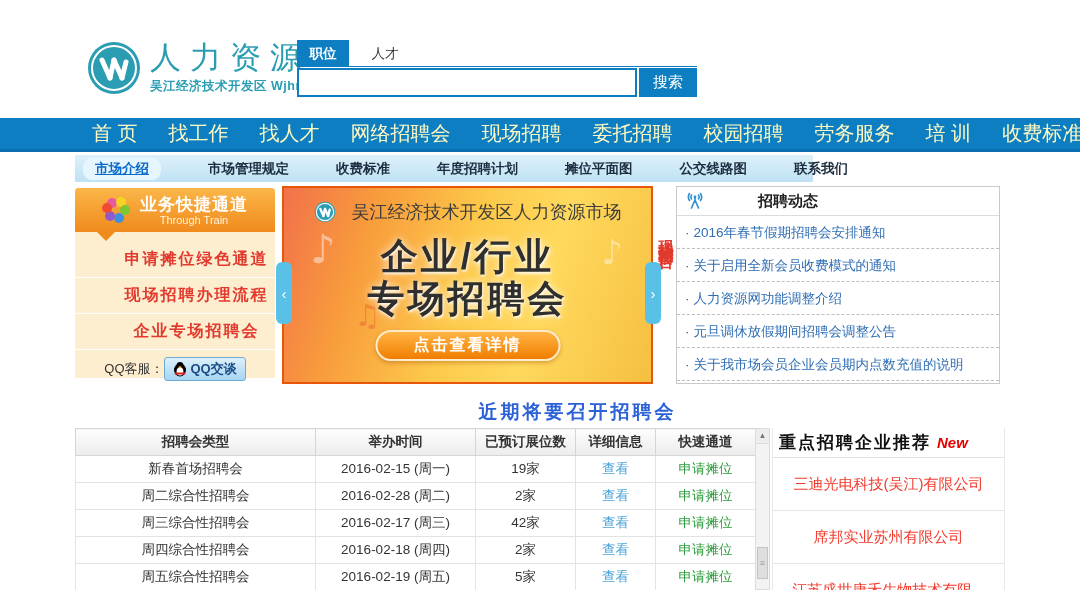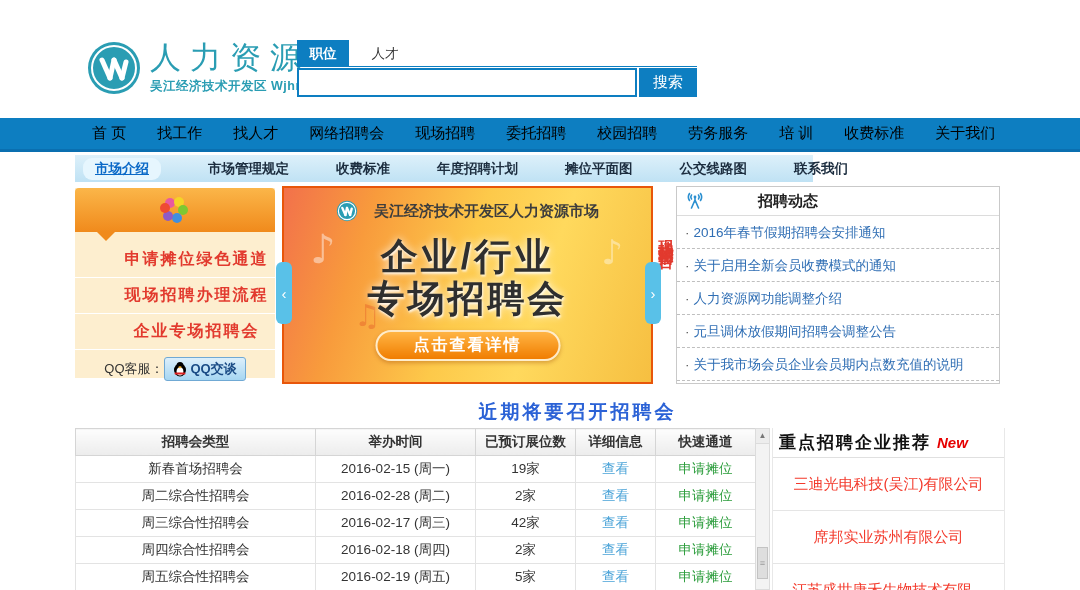--- a/index.html
+++ b/index.html
@@ -18,21 +18,21 @@
   .search-tabs { display:flex; border-bottom:1px solid #0d7ec1; height:27px; }
   .search-tab { width:52px; text-align:center; line-height:27px; font-size:13.5px; cursor:pointer; }
   .search-tab.active { background:#0d7ec1; color:#fff; font-weight:bold; }
   .search-tab.plain { color:#333; margin-left:10px; }
   .search-row { display:flex; margin-top:1px; }
   .search-input { width:340px; height:29px; border:2px solid #0d7ec1; outline:none; font-size:14px; padding:0 6px; }
   .search-btn { width:58px; height:29px; margin-left:2px; background:#0d7ec1; color:#fff; border:none; font-size:15px; cursor:pointer; font-family:inherit; }
 
   
   .main-nav { position:absolute; left:0; top:118px; width:1080px; height:34px; background:#0d7ec1; border-bottom:3px solid #0a6fb0; display:flex; align-items:center; padding-left:92px; gap:31px; }
-  .main-nav .nav-item { color:#000000; font-size:15px; cursor:pointer; white-space:nowrap; }
+  .main-nav .nav-item { color:#fef9c3; font-size:20px; cursor:pointer; white-space:nowrap; }
 
   
   .sub-nav { position:absolute; left:75px; top:155px; width:738px; height:27px; background:linear-gradient(#ddf0fa,#bfe2f4); display:flex; align-items:center; padding-left:8px; gap:47px; }
   .sub-nav .sub-item { font-size:13.5px; font-weight:bold; color:#1c2d3f; cursor:pointer; white-space:nowrap; }
   .sub-nav .sub-item.active { background:#e6f6fe; border-radius:9px; padding:2px 12px; color:#0b69c7; text-decoration:underline; }
 
   
   .quick-panel { position:absolute; left:75px; top:188px; width:200px; height:190px; background:#fdeecf; }
   .qp-head { position:relative; height:44px; background:linear-gradient(#fbb649,#f08a1c); border-radius:4px 4px 0 0; display:flex; align-items:center; justify-content:center; gap:8px; }
   .qp-head:after { content:""; position:absolute; left:22px; bottom:-9px; border-left:9px solid transparent; border-right:9px solid transparent; border-top:9px solid #f08a1c; }
@@ -43,21 +43,21 @@
   .qp-qq { height:37px; display:flex; align-items:center; justify-content:center; font-size:13px; color:#333; }
   .qq-btn { display:flex; align-items:center; gap:4px; background:linear-gradient(#ddeffb,#a6d6f2); border:1px solid #70a9d4; border-radius:3px; padding:2px 8px; color:#1b4c86; font-size:13px; font-weight:bold; cursor:pointer; }
 
   
   .banner { position:absolute; left:282px; top:186px; width:371px; height:198px; border:2px solid #e8560a; background:linear-gradient(108deg,#f2714b 0%,#f89b3c 22%,#fdc94a 48%,#ffd95d 68%,#f6bf41 100%); overflow:hidden; cursor:pointer; }
   .banner .note { position:absolute; font-family:"DejaVu Sans",sans-serif; pointer-events:none; }
   .note.n1 { left:26px; top:38px; font-size:40px; color:rgba(255,255,255,0.45); }
   .note.n2 { left:70px; top:110px; font-size:30px; color:rgba(220,60,30,0.30); }
   .note.n3 { right:28px; top:44px; font-size:34px; color:rgba(255,255,255,0.40); }
   .b-head { position:absolute; left:0; top:12px; width:100%; display:flex; align-items:center; justify-content:center; gap:7px; }
-  .b-org { font-size:15px; font-weight:bold; color:#3d3d3d;margin-left:9px; }
+  .b-org { font-size:18px; font-weight:normal; color:#3d3d3d;margin-left:9px; }
   .b-line { position:absolute; width:100%; text-align:center; font-weight:900; color:#2f2f2f; letter-spacing:3px; text-shadow:0 0 8px rgba(255,255,255,0.95), 1px 2px 2px rgba(255,255,255,0.7); }
   .b-line1 { top:44px; font-size:37px; }
   .b-line2 { top:86px; font-size:37px; }
   .b-btn { position:absolute; left:50%; transform:translateX(-50%); top:142px; width:185px; height:31px; border-radius:16px; background:linear-gradient(#ffb444,#f07d00); border:2px solid rgba(255,244,220,0.9); color:#fff; font-size:16px; font-weight:bold; letter-spacing:2px; cursor:pointer; font-family:inherit; box-shadow:0 2px 4px rgba(150,60,0,0.35); }
   .car-arrow { position:absolute; width:16px; height:62px; background:#59c1e8; border-radius:6px; color:#fff; display:flex; align-items:center; justify-content:center; font-size:15px; cursor:pointer; z-index:6; }
   .car-prev { left:276px; top:262px; }
   .car-next { left:645px; top:262px; }
   .vertical-ad { position:absolute; left:657px; top:228px; height:156px; writing-mode:vertical-rl; text-orientation:upright; color:#e23a2e; font-size:15px; font-weight:bold; letter-spacing:2px; line-height:18px; }
 
   
@@ -148,20 +148,24 @@
   <div class="quick-panel">
     <div class="qp-head">
       <svg width="30" height="30" viewBox="0 0 30 30">
         <circle cx="10" cy="8" r="5" fill="#e85aa0"></circle>
         <circle cx="19" cy="7" r="5" fill="#f5d327"></circle>
         <circle cx="23" cy="15" r="5" fill="#7dc832"></circle>
         <circle cx="17" cy="23" r="5" fill="#3f8fe0"></circle>
         <circle cx="8" cy="21" r="5" fill="#8e5bc8"></circle>
         <circle cx="5" cy="13" r="5" fill="#ef4b32"></circle>
       </svg>
+      <div class="qp-titles">
+        <div class="qp-title">业务快捷通道</div>
+        <div class="qp-sub">Through Train</div>
+      </div>
     </div>
     <div class="qp-link" style="margin-top:10px;">申请摊位绿色通道</div>
     <div class="qp-link">现场招聘办理流程</div>
     <div class="qp-link">企业专场招聘会</div>
     <div class="qp-qq">
       <span>QQ客服：</span>
       <span class="qq-btn">
         <svg width="14" height="16" viewBox="0 0 14 16">
           <ellipse cx="7" cy="9" rx="6" ry="6.5" fill="#000"></ellipse>
           <circle cx="7" cy="4.5" r="3.5" fill="#000"></circle>

